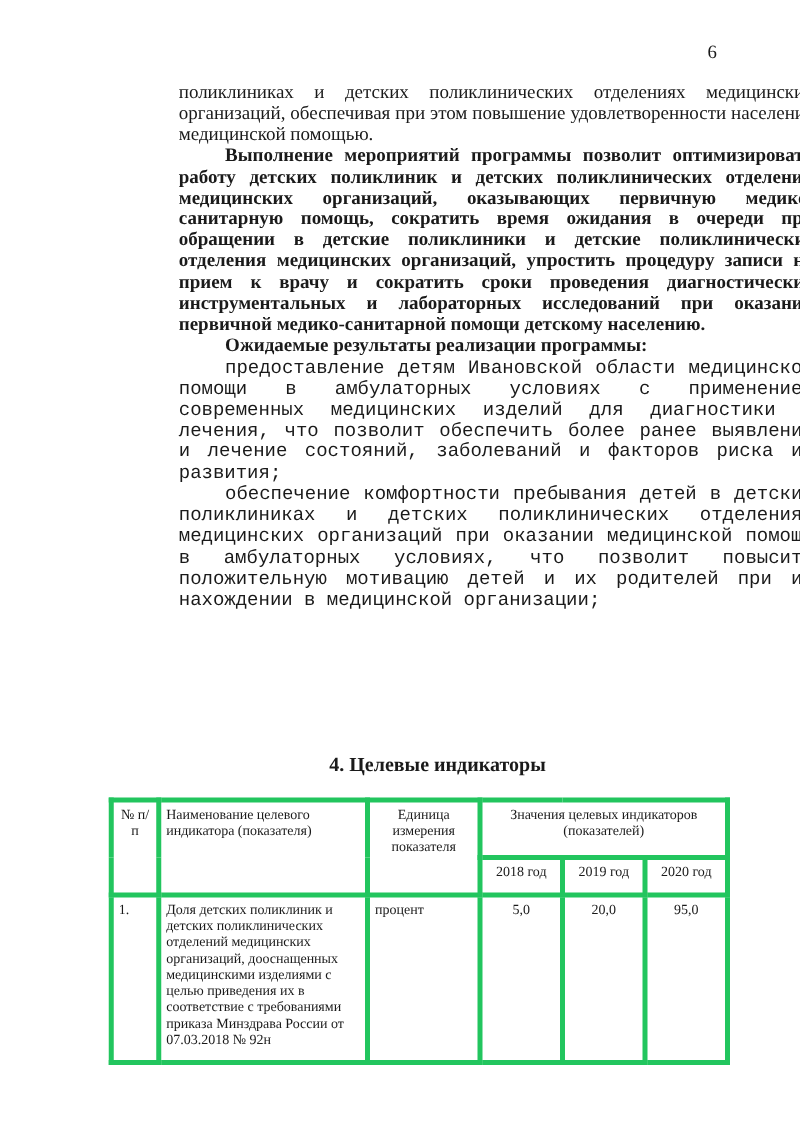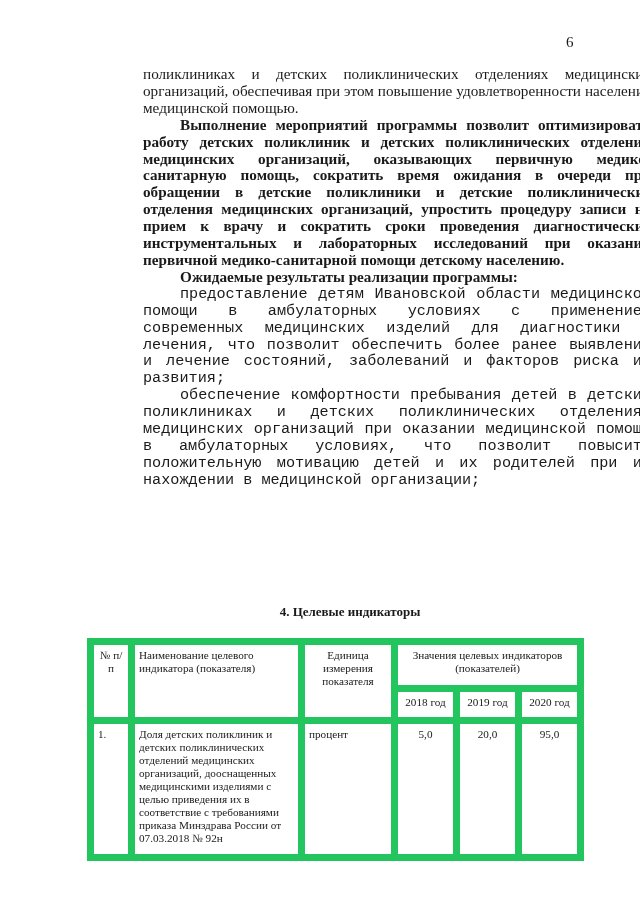--- a/index.html
+++ b/index.html
@@ -13,28 +13,28 @@
     }
     .body-text {
       position: absolute; left: 98px; width: 508px; top: 66px;
       font-size: 15.2px; line-height: 16.9px; text-align: justify; margin-left: 45px;
     }
     .body-text p { margin: 0; text-indent: 0; }
     .body-text p.ind { text-indent: 37px; font-weight: bold; }
     .body-text p.ind2 { text-indent: 37px; font-family: Liberation Mono, monospace; }
     .section-title {
       position: absolute; top: 604px; left: 0; width: 640px; text-align: center;
-      font-weight: bold; font-size: 13px; padding-left: 60px; box-sizing: border-box;
+      font-weight: bold; font-size: 16px; padding-left: 60px; box-sizing: border-box;
     }
     table.indicators {
       position: absolute; left: 87px; top: 638px; width: 497px;
       border-collapse: collapse; font-size: 11.2px; line-height: 13px;
     }
     table.indicators td, table.indicators th {
-      border: 7px solid #22c55e; vertical-align: top; font-weight: normal;
+      border: 4px solid #22c55e; vertical-align: top; font-weight: normal;
       padding: 4px 4px;
     }
     .c-num { width: 26px; text-align: center; }
     .c-name { width: 155px; text-align: left; }
     .c-unit { width: 78px; text-align: center; }
     .c-year { text-align: center; }
     td.left { text-align: left; }
     .hdr-num { height: 64px; }
     .row1 td { height: 122px; }
   </style>

